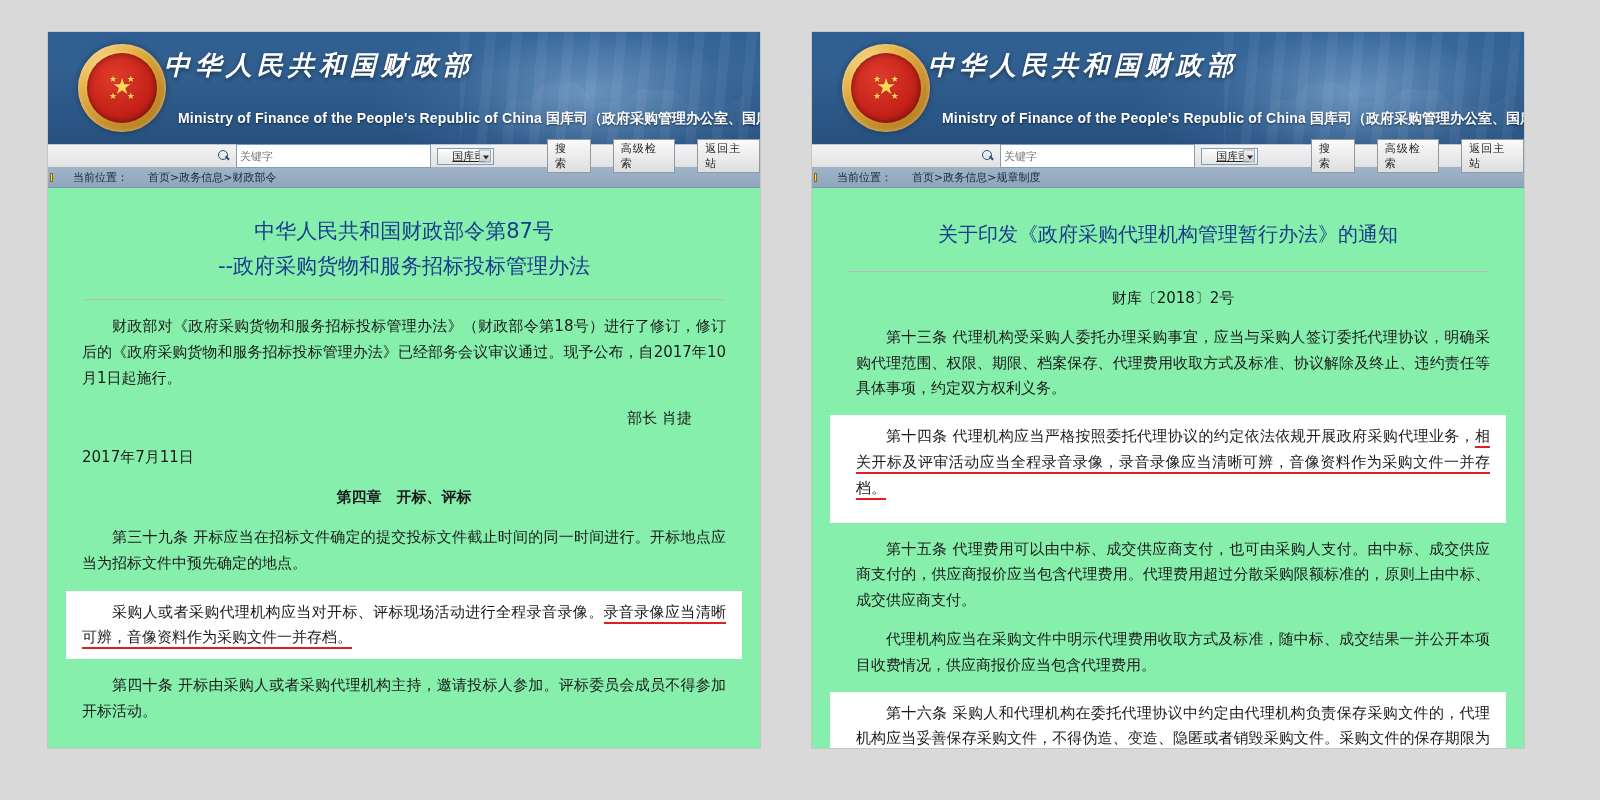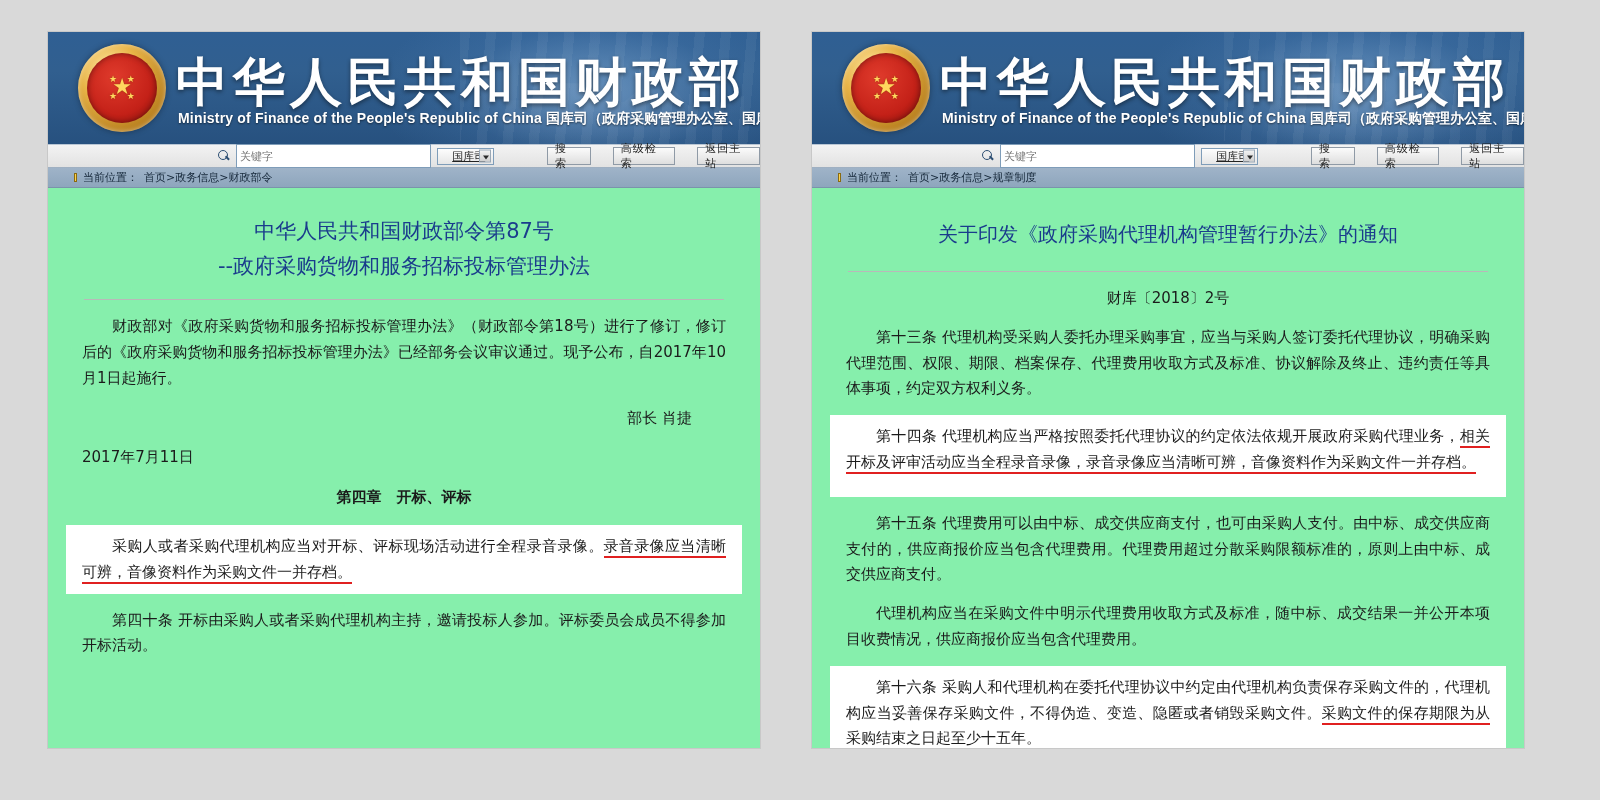--- a/index.html
+++ b/index.html
@@ -71,27 +71,28 @@
     position: absolute; color: #ffd75e; font-size: 22px; line-height: 1;
     left: 50%; top: 50%; transform: translate(-50%,-56%);
     text-shadow: 0 0 2px rgba(120,70,0,.7);
   }
   .emblem .s2 { font-size: 9px; transform: translate(-160%,-150%); }
   .emblem .s3 { font-size: 9px; transform: translate(60%,-150%); }
   .emblem .s4 { font-size: 9px; transform: translate(-160%,40%); }
   .emblem .s5 { font-size: 9px; transform: translate(60%,40%); }
 
   .ministry-cn {
-    position: absolute; left: 128px; top: 16px;
+    position: absolute; left: 116px; top: 16px;
     color: #ffffff;
-    font-size: 52px;
+    font-size: 26px;
     letter-spacing: 5px;
     font-weight: bold;
     text-shadow: 0 2px 4px rgba(0,0,0,.45);
     font-family: "DejaVu Sans", sans-serif;
+    font-style: italic;
   }
   .ministry-en {
     position: absolute; left: 130px; top: 78px;
     color: #ffffff;
     font-size: 14px;
     font-weight: bold;
     letter-spacing: .2px;
     text-shadow: 0 1px 2px rgba(0,0,0,.55);
     white-space: nowrap;
   }
@@ -143,39 +144,39 @@
     position: absolute; right: 2px; top: 50%; transform: translateY(-50%);
     width: 12px; height: 13px; background: linear-gradient(180deg,#f2f2f2,#cfcfcf);
     border: 1px solid #9aa8b6;
   }
   .sel .cv::after {
     content: ""; position: absolute; left: 3px; top: 5px;
     border-left: 3px solid transparent; border-right: 3px solid transparent;
     border-top: 4px solid #2a2a2a;
   }
   .btn {
-    height: 18px; min-width: 42px; padding: 0 7px;
+    height: 34px; min-width: 42px; padding: 0 7px;
     background: linear-gradient(180deg,#fbfbfb,#dedede);
     border: 1px solid #8f9aa6;
     font-size: 11px; color: #1b1b1b;
     display: flex; align-items: center; justify-content: center;
     font-family: "DejaVu Sans", sans-serif;
     letter-spacing: 1px;
   }
   .sp1 { width: 42px; }
   .sp2 { width: 10px; }
 
   
   .crumb {
     height: 20px;
     background: linear-gradient(180deg,#9fb3c8,#8ea6bd);
     border-bottom: 1px solid #7b93ab;
     display: flex; align-items: center;
     font-size: 11px; color: #1e2e3e;
-    padding-left: 26px; gap: 6px;
+    padding-left: 2px; gap: 20px;
     font-family: "DejaVu Sans", sans-serif;
   }
   .crumb .pin {
     width: 3px; height: 9px; background: #ffd24d; border: 1px solid #8a6b10;
   }
   .crumb .lbl { color: #16283a; }
   .crumb .path { color: #16283a; }
 
   
   .doc {
@@ -234,21 +235,21 @@
     z-index: 3;
   }
   .callout p { margin: 0; }
   .ul-red {
     border-bottom: 2px solid #e02020;
     padding-bottom: 1px;
   }
 
   
   .panel.right .doc { padding-top: 30px; }
-  .panel.right p.para { margin-bottom: 13px; }
+  .panel.right p.para { margin-bottom: 13px; margin-left: 10px; }
 </style>
 </head>
 <body>
 
 <div class="stage">
 
   <div class="panel left">
 
     <div class="banner">
       <div class="glow"></div>
@@ -295,20 +296,21 @@
 
     <div class="doc">
       <div class="doc-title">中华人民共和国财政部令第87号</div>
       <div class="doc-title">--政府采购货物和服务招标投标管理办法</div>
       <div class="hr"></div>
 
       <p class="para">财政部对《政府采购货物和服务招标投标管理办法》（财政部令第18号）进行了修订，修订后的《政府采购货物和服务招标投标管理办法》已经部务会议审议通过。现予公布，自2017年10月1日起施行。</p>
       <p class="para right">部长 肖捷</p>
       <p class="para right2">2017年7月11日</p>
       <p class="para bold-center">第四章　开标、评标</p>
+      <p class="para">第三十九条 开标应当在招标文件确定的提交投标文件截止时间的同一时间进行。开标地点应当为招标文件中预先确定的地点。</p>
 
       <div class="callout">
         <p class="para"><span>采购人或者采购代理机构应当对开标、评标现场活动进行全程录音录像。</span><span class="ul-red">录音录像应当清晰可辨，音像资料作为采购文件一并存档。</span></p>
       </div>
 
       <p class="para">第四十条 开标由采购人或者采购代理机构主持，邀请投标人参加。评标委员会成员不得参加开标活动。</p>
     </div>
   </div>
 
   <div class="panel right">

